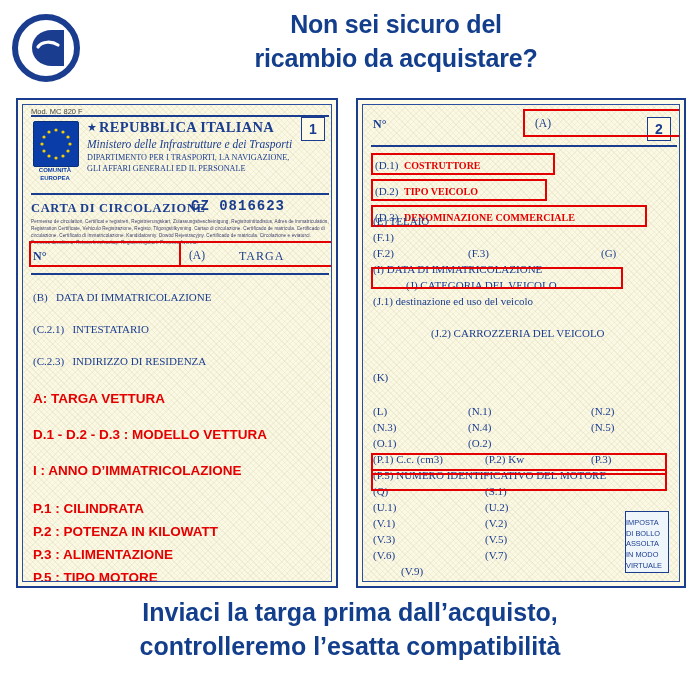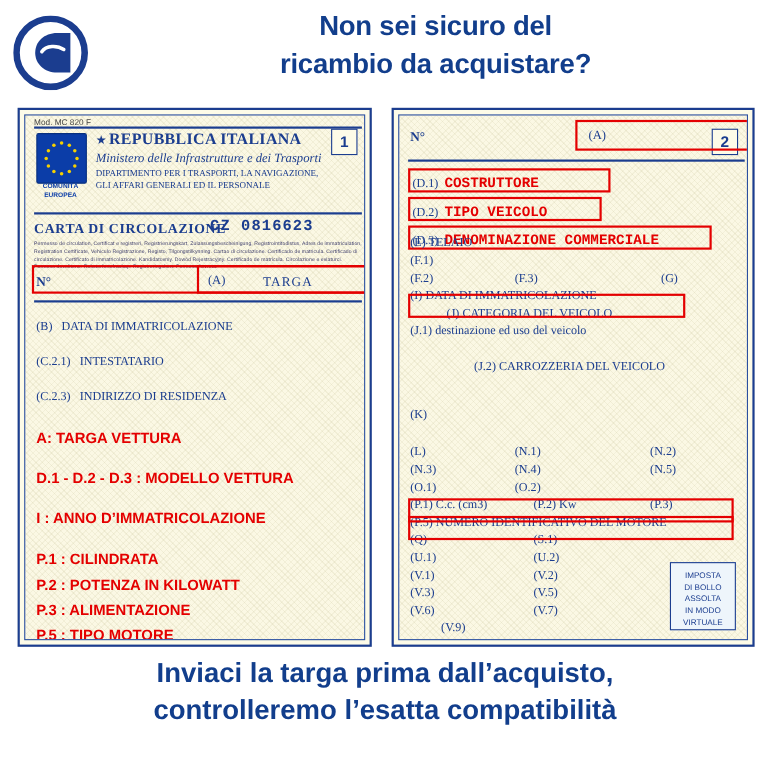--- a/index.html
+++ b/index.html
@@ -211,37 +211,36 @@
     font-weight: bold;
     font-size: 13.5px;
     font-family: "Liberation Sans", sans-serif;
     white-space: nowrap;
   }
 
   .redlabel {
     position: absolute;
     color: #e40000;
     font-weight: bold;
-    font-size: 13px;
-    font-family: Liberation Mono, monospace;
+    font-size: 10px;
+    font-family: Liberation Serif, serif;
     white-space: nowrap;
   }
 
   .bollo {
     position: absolute;
     right: 10px;
     bottom: 8px;
-    width: 60px;
+    width: 44px;
     height: 62px;
     border: 1px solid #1b3d8f;
     background: #eef5fb;
     color: #1b3d8f;
     font-size: 7.4px;
     line-height: 1.45;
-    text-align: center;
     padding-top: 6px;
     box-sizing: border-box;
   }
 
   
   .footer {
     position: absolute;
     left: 0;
     top: 596px;
     width: 700px;

